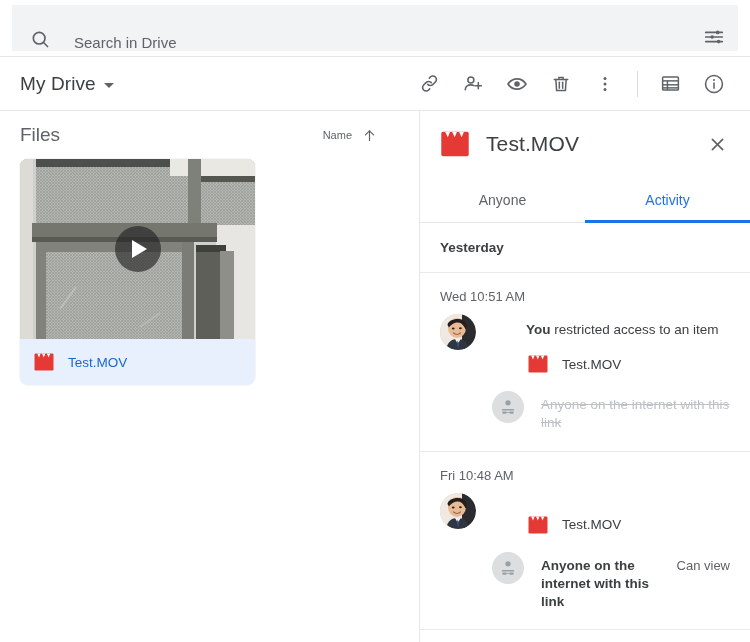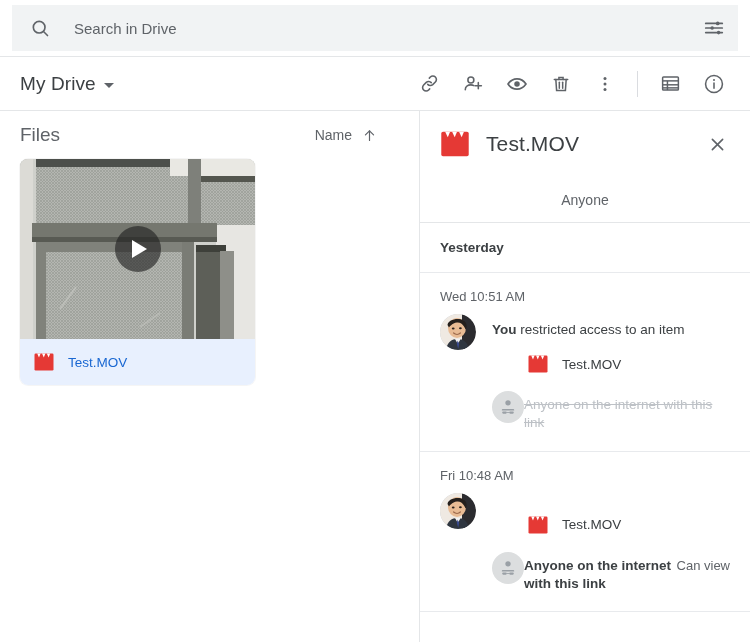--- a/index.html
+++ b/index.html
@@ -16,21 +16,21 @@
   .searchbar-row {
     height: 56px; flex: 0 0 56px;
     display: flex; align-items: center;
     padding: 0 12px;
     background: #fff;
   }
   .searchbox {
     flex: 1; height: 46px;
     background: #f1f3f4;
     border-radius: 0;
-    display: flex; align-items: center;
+    display: flex; align-items: flex-end;
     padding: 0 10px 0 16px;
   }
   .search-icon { width: 24px; height: 24px; flex: 0 0 24px; color: #5f6368; display:flex; align-items:center; justify-content:center;}
   .search-input {
     flex: 1; border: none; outline: none; background: transparent;
     font-family: "Liberation Sans", sans-serif;
     font-size: 15px; color: #202124; padding-left: 22px;
   }
   .search-input::placeholder { color: #5f6368; }
   .tune-icon { width: 28px; height: 28px; flex: 0 0 28px; color: #5f6368; display:flex; align-items:center; justify-content:center; cursor:pointer;}
@@ -67,21 +67,21 @@
 
   
   .files-pane { width: 420px; flex: 0 0 420px; border-right: 1px solid #e4e6e8; padding: 0 20px; }
   .files-header {
     height: 48px; display: flex; align-items: center;
     justify-content: space-between;
     font-size: 13px; color: #5f6368;
   }
   .files-header .left-label { font-weight: 500; color: #5f6368; font-size: 19px; }
   .sort-group { display: flex; align-items: center; gap: 10px; cursor: pointer; padding-right: 22px;}
-  .sort-label { font-size: 14px; color: #5f6368; }
+  .sort-label { font-size: 11px; color: #5f6368; }
   .sort-arrow { color: #5f6368; display:flex; }
 
   .file-card {
     width: 235px; height: 226px;
     border-radius: 8px; overflow: hidden;
     background: #fff; cursor: pointer;
     box-shadow: 0 0 0 1px rgba(0,0,0,.04);
   }
   .thumb {
     position: relative; width: 100%; height: 180px;
@@ -149,28 +149,28 @@
   .entry { padding: 16px 20px 18px 20px; border-bottom: 1px solid #e8eaed; }
   .entry-time { font-size: 13px; color: #5f6368; margin-bottom: 10px; }
   .entry-main { display: flex; align-items: flex-start; gap: 16px; }
   .avatar {
     width: 36px; height: 36px; flex: 0 0 36px;
     border-radius: 50%; overflow: hidden; background: #cfd3d6;
   }
   .avatar svg { display:block; width: 100%; height: 100%; }
   .entry-body { flex: 1; min-width: 0; padding-top: 7px; }
   .entry-text { font-size: 13.5px; color: #3c4043; line-height: 1.35; }
-  .entry-text b { font-weight: 700; }
+  .entry-text b { font-weight: 700; margin-left: 34px; }
   .entry-file {
     display: flex; align-items: center; gap: 14px;
     margin-top: 16px; padding-left: 36px;
   }
   .entry-file .fname { font-size: 13.5px; color: #3c4043; }
   .perm-row {
-    display: flex; align-items: flex-start; gap: 0;
+    display: flex; align-items: flex-start; gap: 17px;
     margin-top: 18px;
   }
   .perm-avatar {
     width: 32px; height: 32px; flex: 0 0 32px;
     border-radius: 50%; background: #dcdedf;
     display: flex; align-items: center; justify-content: center;
     color: #9aa0a6;
   }
   .perm-text {
     flex: 1; font-size: 13.5px; color: #3c4043;
@@ -359,20 +359,21 @@
         <span class="close-btn">
           <svg width="19" height="19" viewBox="0 0 24 24" fill="none" stroke="currentColor" stroke-width="2" stroke-linecap="round">
             <line x1="5.5" y1="5.5" x2="18.5" y2="18.5"></line>
               <line x1="18.5" y1="5.5" x2="5.5" y2="18.5"></line>
           </svg>
         </span>
       </div>
 
       <div class="tabs">
         <div class="tab">Anyone</div>
+        <div class="tab active">Activity</div>
       </div>
 
       <div class="activity-scroll">
         <div class="day-header">Yesterday</div>
 
         <div class="entry">
           <div class="entry-time">Wed 10:51 AM</div>
           <div class="entry-main">
             <span class="avatar">
               <svg viewBox="0 0 36 36">

